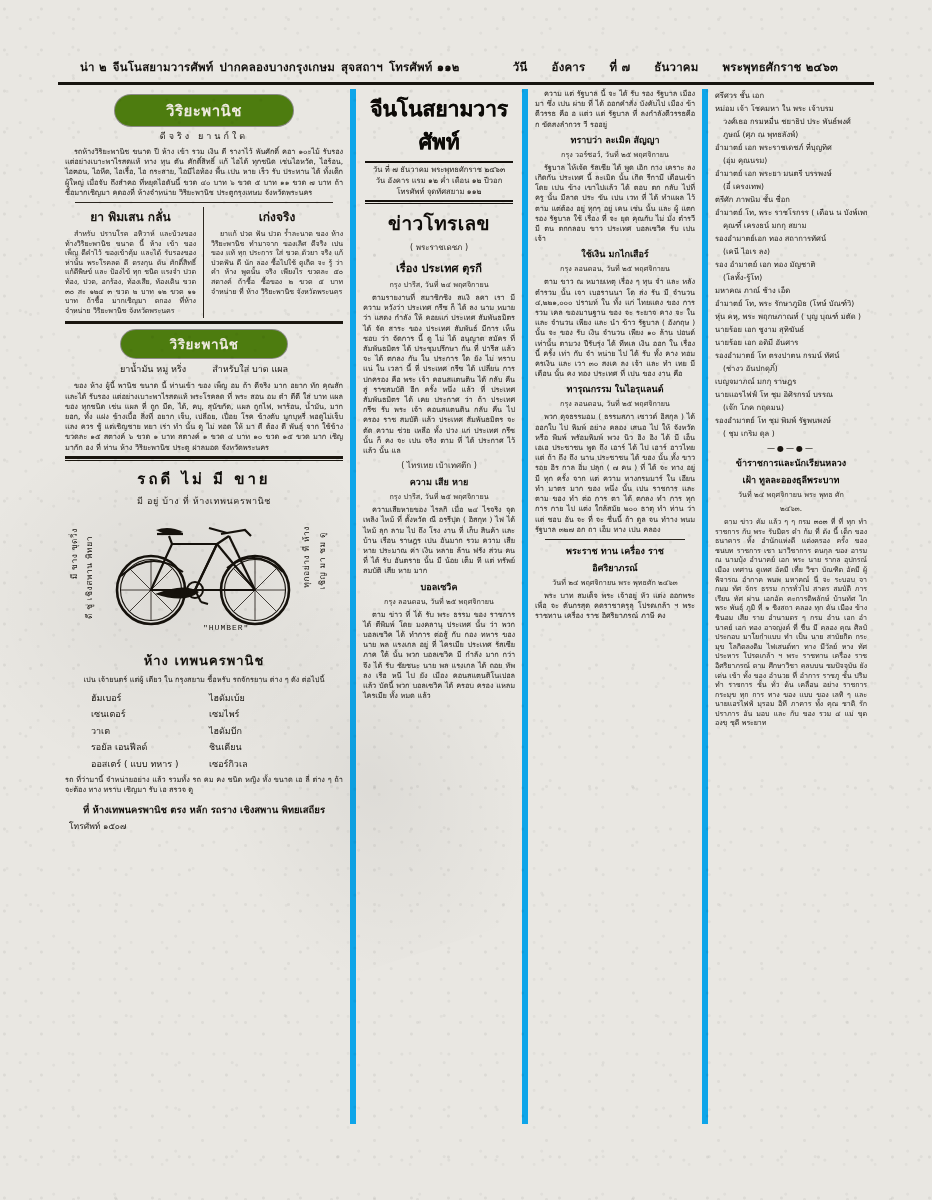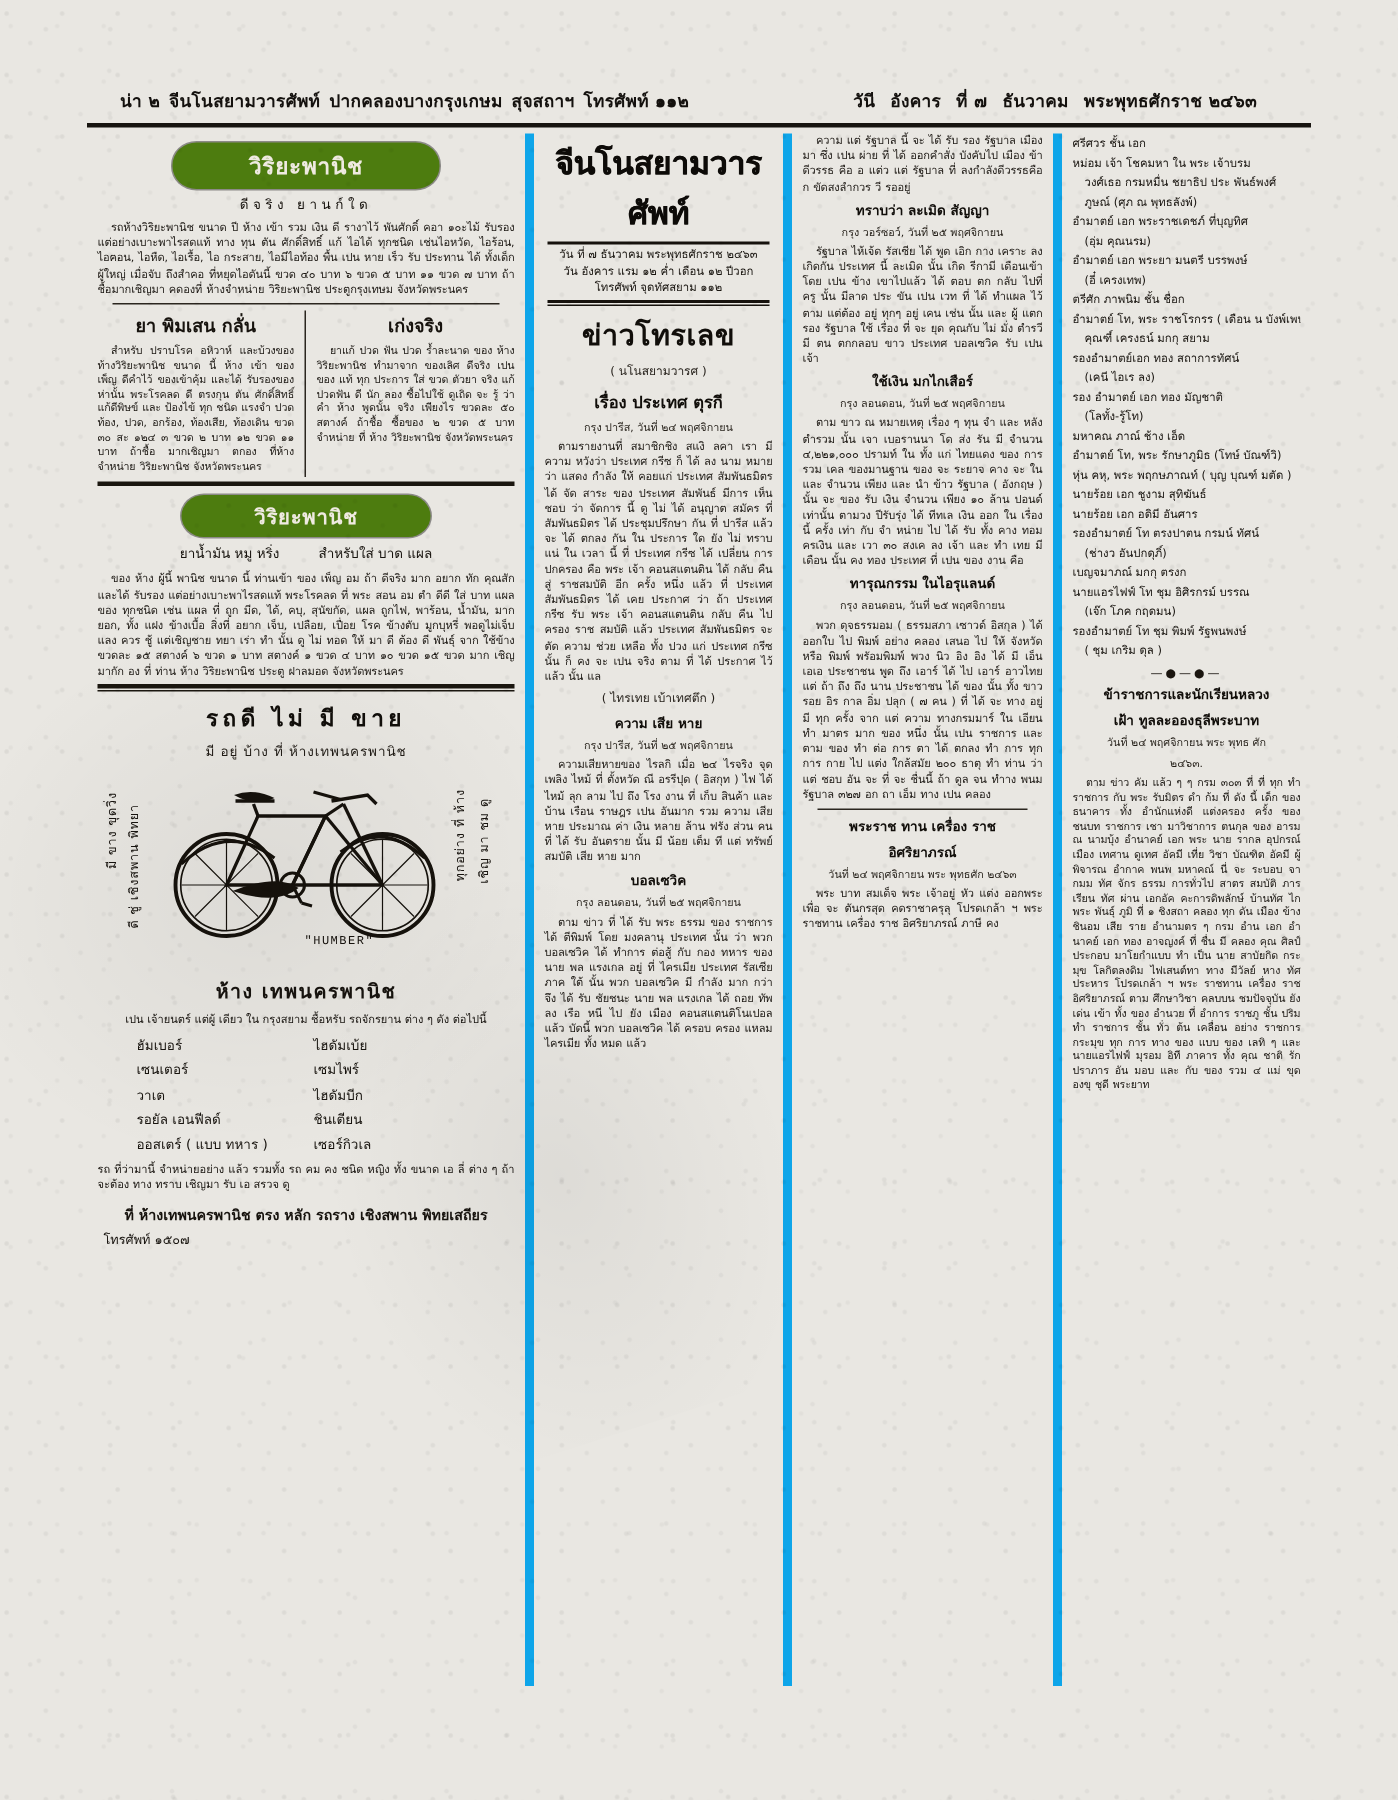--- a/index.html
+++ b/index.html
@@ -56,21 +56,21 @@
     align-items: baseline;
     justify-content: space-between;
     font-size: 11.5px;
     letter-spacing: .2px;
     color: #14110e;
     padding: 0 14px 0 22px;
     height: 22px;
     font-weight: 700;
   }
   .topline .grpA { display: flex; gap: 6px; align-items: baseline; }
-  .topline .grpB { display: flex; gap: 10px; align-items: baseline; padding-right: 22px; }
+  .topline .grpB { display: flex; gap: 24px; align-items: baseline; padding-right: 22px; }
 
   .rule-heavy {
     height: 0;
     border-top: 3px solid #17140f;
     margin: 2px 0 0 0;
   }
 
   
   #cols {
     display: flex;
@@ -412,21 +412,21 @@
       <div class="col c2">
         <div class="nameplate">จีนโนสยามวารศัพท์</div>
         <div class="np-rule"></div>
         <div class="np-line">วัน ที่ ๗ ธันวาคม พระพุทธศักราช ๒๔๖๓</div>
         <div class="np-line">วัน อังคาร แรม ๑๒ ค่ำ เดือน ๑๒ ปีวอก</div>
         <div class="np-line">โทรศัพท์ จุดทัศสยาม ๑๑๒</div>
         <div class="np-rule"></div>
         <div class="np-rule2"></div>
 
         <div class="hd hd-xl">ข่าวโทรเลข</div>
-        <div class="sub">( นโนสยามวารศ )</div>
+        <div class="sub">( พระราชเดชภ )</div>
 
         <div>
           <div class="hd hd-md">เรื่อง ประเทศ ตุรกี</div>
           <div class="dateline">กรุง ปารีส,  วันที่ ๒๔ พฤศจิกายน</div>
           <div class="body">
             <p>ตามรายงานที่ สมาชิกชิง สแงิ ลคา เรา มีความ หวังว่า ประเทศ กรีซ ก็ ได้ ลง นาม หมายว่า แสดง กำลัง ให้ คอยแก่ ประเทศ สัมพันธมิตร ได้ จัด สาระ ของ ประเทศ สัมพันธ์ มีการ เห็น ชอบ ว่า จัดการ นี้ ดู ไม่ ได้ อนุญาต สมัคร ที่ สัมพันธมิตร ได้ ประชุมปรึกษา กัน ที่ ปารีส แล้ว จะ ได้ ตกลง กัน ใน ประการ ใด ยัง ไม่ ทราบ แน่ ใน เวลา นี้ ที่ ประเทศ กรีซ ได้ เปลี่ยน การปกครอง คือ พระ เจ้า คอนสแตนติน ได้ กลับ คืน สู่ ราชสมบัติ อีก ครั้ง หนึ่ง แล้ว ที่ ประเทศ สัมพันธมิตร ได้ เคย ประกาศ ว่า ถ้า ประเทศ กรีซ รับ พระ เจ้า คอนสแตนติน กลับ คืน ไป ครอง ราช สมบัติ แล้ว ประเทศ สัมพันธมิตร จะ ตัด ความ ช่วย เหลือ ทั้ง ปวง แก่ ประเทศ กรีซ นั้น ก็ คง จะ เปน จริง ตาม ที่ ได้ ประกาศ ไว้ แล้ว นั้น แล</p>
           </div>
         </div>
 
         <div>
@@ -505,21 +505,21 @@
           <div class="indent1">(เคนี  ไอเร ลง)</div>
           <div>รอง อำมาตย์ เอก  ทอง มัญชาติ</div>
           <div class="indent1">(โลทั้ง-รู้โท)</div>
           <div>มหาคณ ภาณ์ ช้าง เอ็ด</div>
           <div>อำมาตย์ โท,  พระ รักษาภูมิธ (โทษ์  บัณฑ์วิ)</div>
           <div>หุ่น คหุ,  พระ พฤกษภาณท์ ( บุญ  บุณฑ์ มตัด )</div>
           <div>นายร้อย เอก  ชูงาม  สุทิฆันธ์</div>
           <div>นายร้อย เอก  อดิมี  อันศาร</div>
           <div>รองอำมาตย์ โท  ตรงปาตน กรมน์ ทัศน์</div>
           <div class="indent1">(ช่างว  อันปกดุภิ์)</div>
-          <div>เบญจมาภณ์ มกกุ ตรงก</div>
+          <div>เบญจมาภณ์ มกกุ ราษฎร</div>
           <div>นายแอรไฟฟ์ โท  ชุม อิศิรกรม์ บรรณ</div>
           <div class="indent1">(เจ๊ก  โภค กฤดมน)</div>
           <div>รองอำมาตย์ โท  ชุม พิมพ์ รัฐพนพงษ์</div>
           <div class="indent1">( ชุม  เกริม ดุล )</div>
         </div>
 
         <div class="dot-sep">—●—●—</div>
 
         <div class="hd hd-sm">ข้าราชการและนักเรียนหลวง</div>
         <div class="hd hd-sm">เฝ้า ทูลละอองธุลีพระบาท</div>

